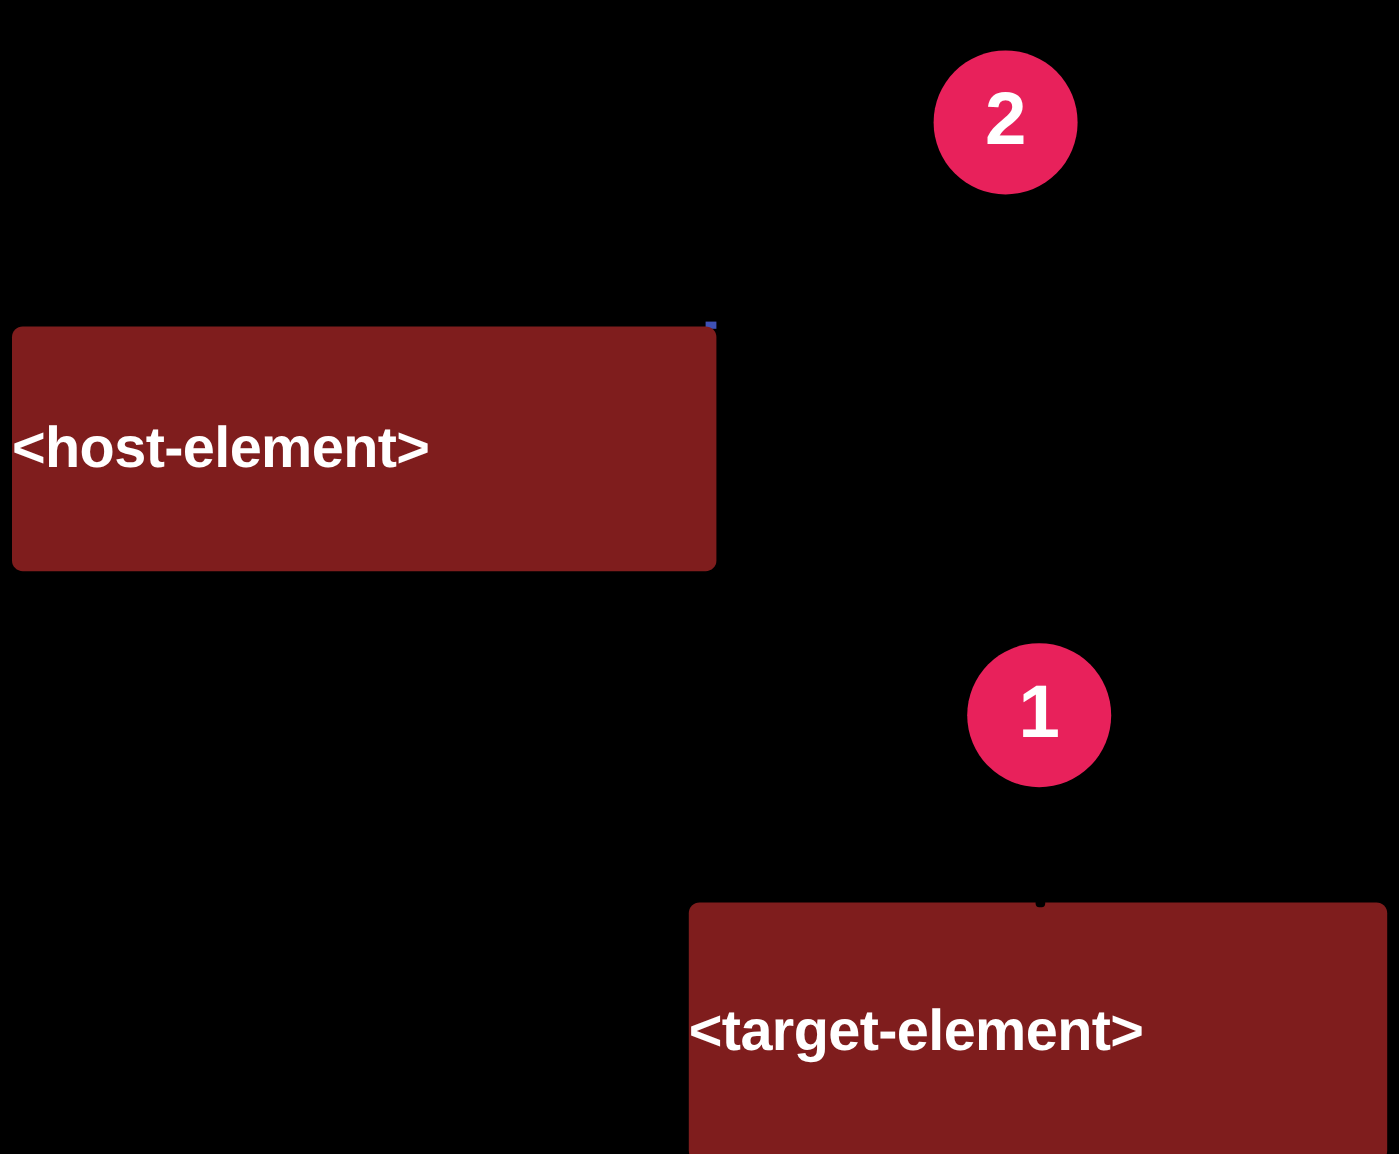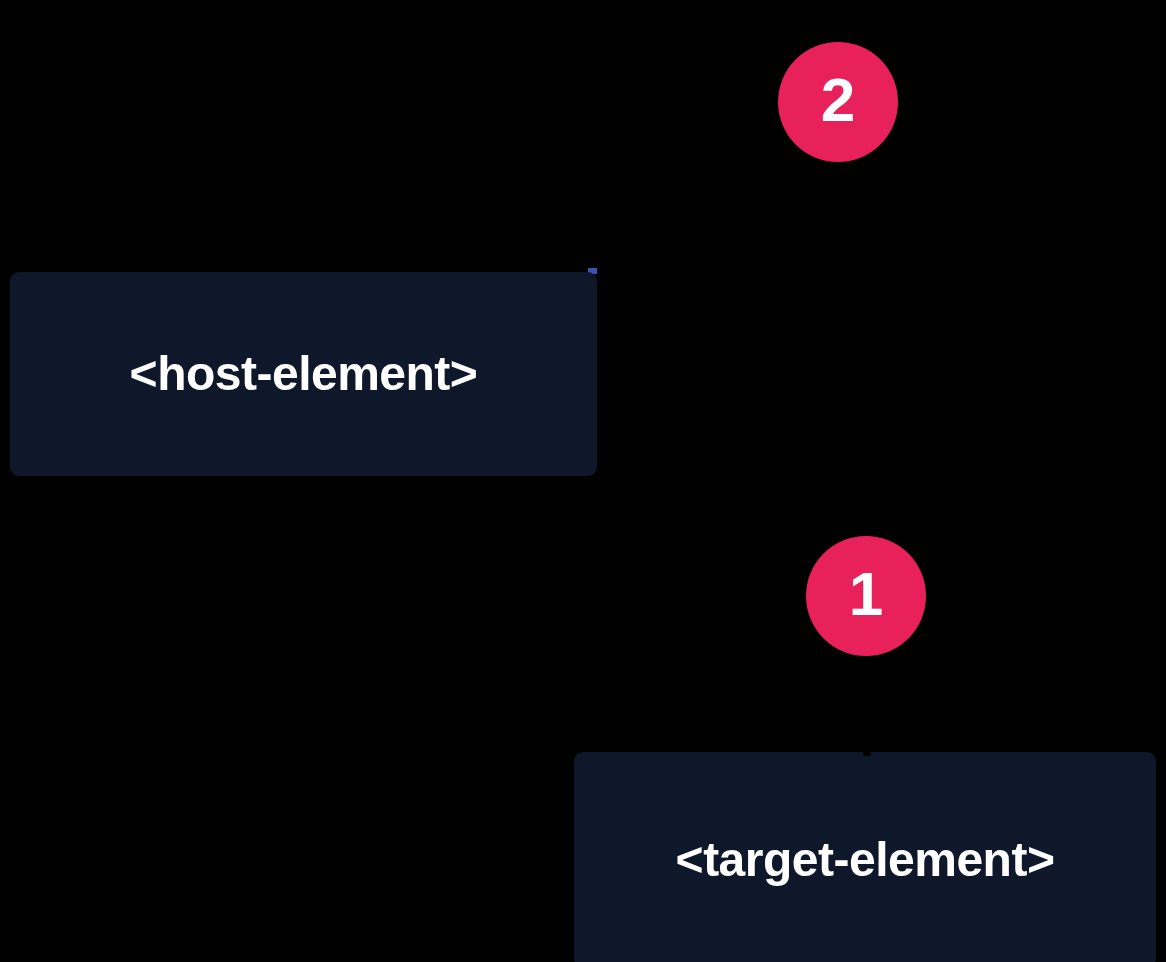--- a/index.html
+++ b/index.html
@@ -16,25 +16,25 @@
     background: #000000;
     overflow: hidden;
     font-family: "Liberation Sans", sans-serif;
     -webkit-font-smoothing: antialiased;
   }
 
   
   .node-box {
     position: absolute;
     box-sizing: border-box;
-    background: #0f172a;
+    background: #7f1d1d;
     border-radius: 9px;
     display: flex;
     align-items: center;
-    justify-content: center;
+    justify-content: flex-start;
   }
 
   .node-label {
     color: #FFFFFF;
     font-family: "Liberation Sans", sans-serif;
     font-size: 48px;
     font-weight: bold;
     line-height: 1;
     letter-spacing: -0.5px;
     white-space: nowrap;

